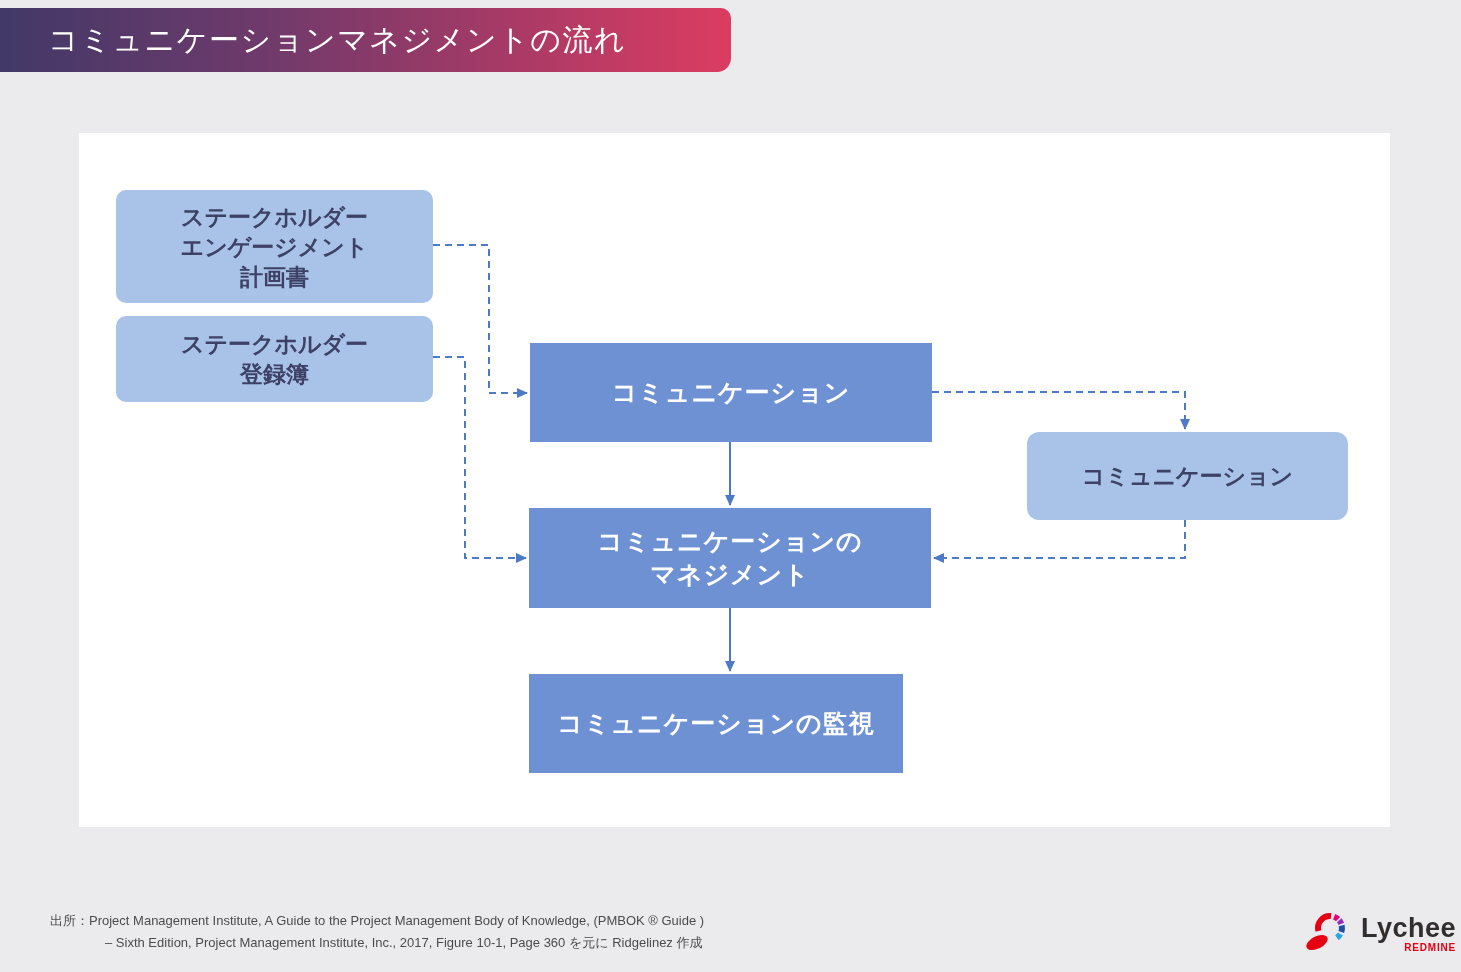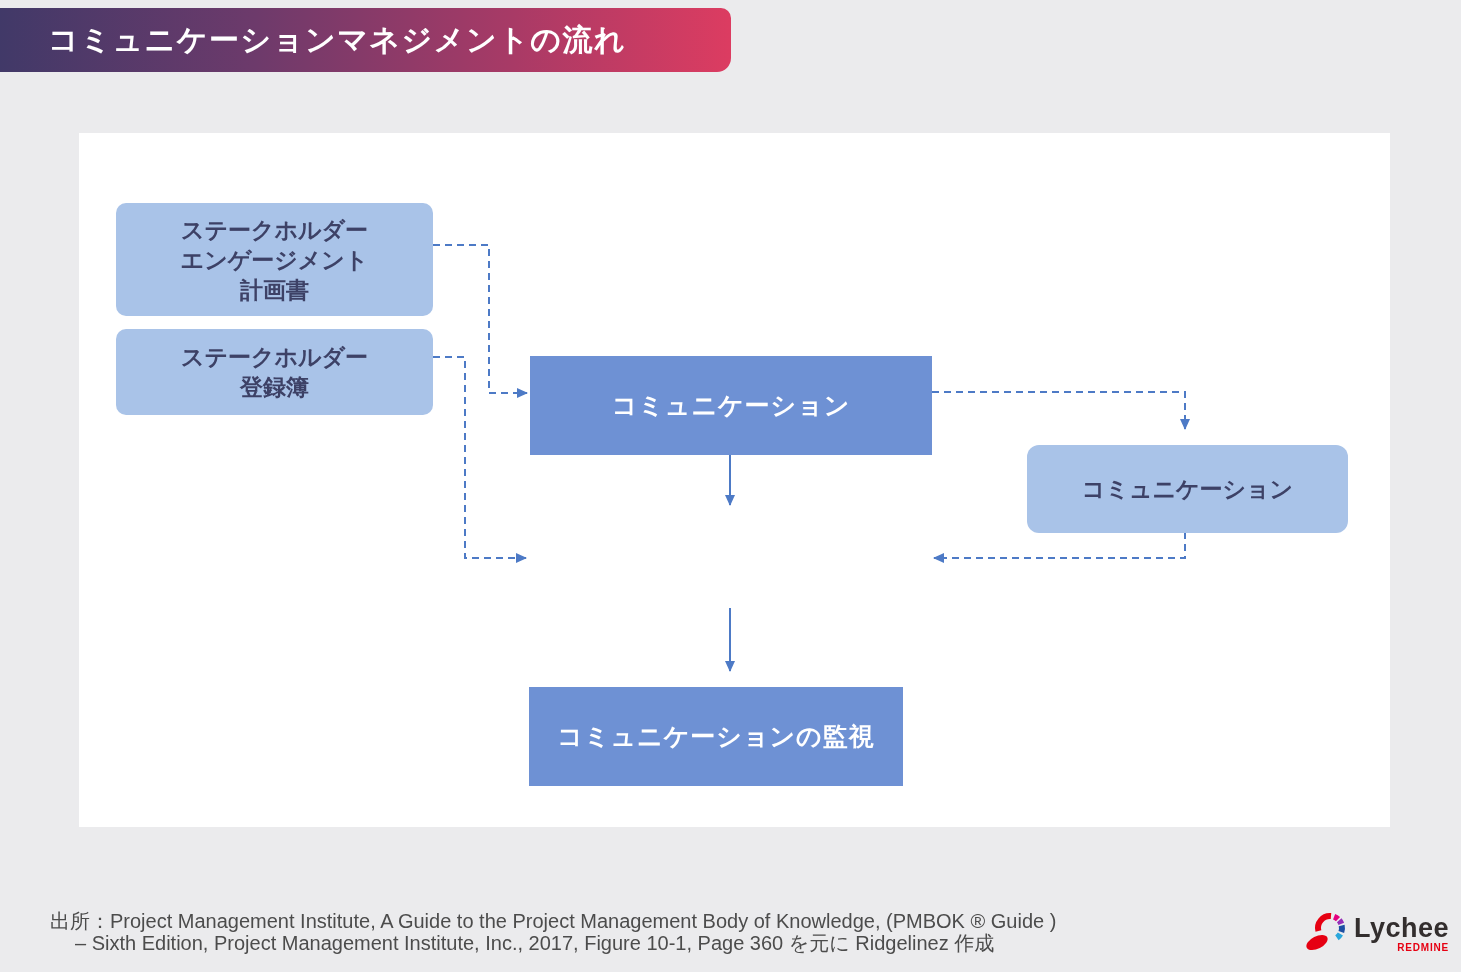--- a/index.html
+++ b/index.html
@@ -14,38 +14,37 @@
   
   .banner {
     position:absolute; left:0; top:8px;
     width:731px; height:64px;
     background:linear-gradient(90deg,#413968 0%,#6d3a6b 35%,#a83a66 70%,#dc3c61 100%);
     border-radius:0 10px 14px 0;
     display:flex; align-items:center;
     padding-left:48px;
   }
   .banner h1 {
-    color:#ffffff; font-size:30px; font-weight:700; letter-spacing:1.5px;
+    color:#ffffff; font-size:30px; font-weight:400; letter-spacing:1.5px;
   }
 
   
   .panel {
     position:absolute; left:79px; top:133px;
     width:1311px; height:694px;
     background:#ffffff;
   }
   .connectors { position:absolute; left:0; top:0; width:1311px; height:694px; }
 
   
   .node {
     position:absolute;
     display:flex; flex-direction:column;
     align-items:center; justify-content:center;
     text-align:right;
-    margin-top:13px;
   }
   .input-node {
     background:#a9c3e8;
     border-radius:10px;
     color:#3d4166;
     font-weight:700;
     font-size:23px; line-height:30px;
   }
   .process-node {
     background:#6e91d4;
@@ -57,30 +56,30 @@
   #n-engagement { left:37px;  top:57px;  width:317px; height:113px; }
   #n-register   { left:37px;  top:183px; width:317px; height:86px;  }
   #n-plan       { left:451px; top:210px; width:402px; height:99px;  }
   #n-manage     { left:450px; top:375px; width:402px; height:100px; }
   #n-monitor    { left:450px; top:541px; width:374px; height:99px;  }
   #n-planbook   { left:948px; top:299px; width:321px; height:88px; border-radius:12px; }
 
   
   .source {
     position:absolute; left:50px; top:910px;
-    font-size:20px; line-height:22px;
+    font-size:13px; line-height:22px;
     color:#4c4c4c;
   }
   .source .line { display:block; }
-  .source .line2 { margin-left:25px; }
+  .source .line2 { margin-left:55px; }
 
   
   .logo {
     position:absolute; left:1303px; top:910px;
-    display:flex; align-items:flex-start; gap:3px;
+    display:flex; align-items:flex-start; gap:10px;
   }
   .logo-icon { width:48px; height:48px; }
   .logo-text { display:flex; flex-direction:column; align-items:flex-end; padding-top:4px; }
   .logo-brand {
     font-size:27px; font-weight:700; line-height:28px;
     color:#332e2e; letter-spacing:0.5px;
   }
   .logo-product {
     font-size:10px; font-weight:700; line-height:14px;
     color:#e60012; letter-spacing:0.8px; margin-top:-1px;
@@ -123,20 +122,24 @@
 
   <div class="node input-node" id="n-register">
     <span>ステークホルダー</span>
     <span>登録簿</span>
   </div>
 
   <div class="node process-node" id="n-plan">
     <span>コミュニケーション</span>
   </div>
 
+  <div class="node process-node" id="n-manage">
+    <span>コミュニケーションの</span>
+    <span>マネジメント</span>
+  </div>
 
   <div class="node process-node" id="n-monitor">
     <span>コミュニケーションの監視</span>
   </div>
 
   <div class="node input-node" id="n-planbook">
     <span>コミュニケーション</span>
   </div>
 
 </div>

